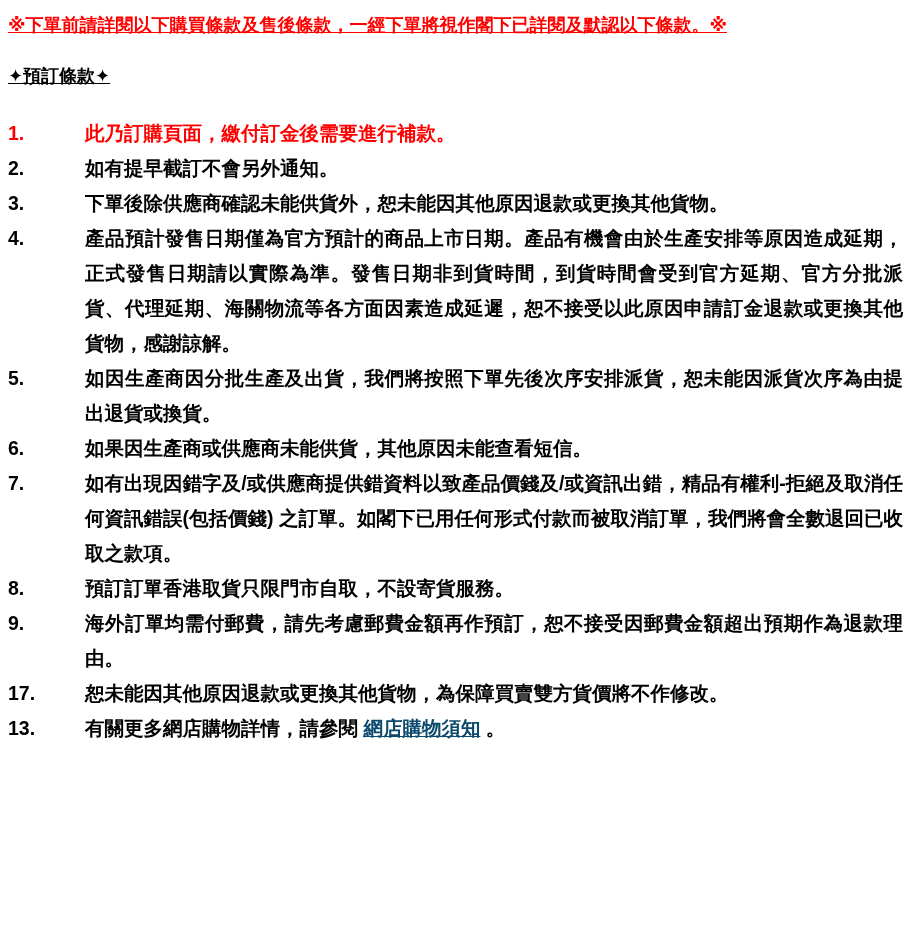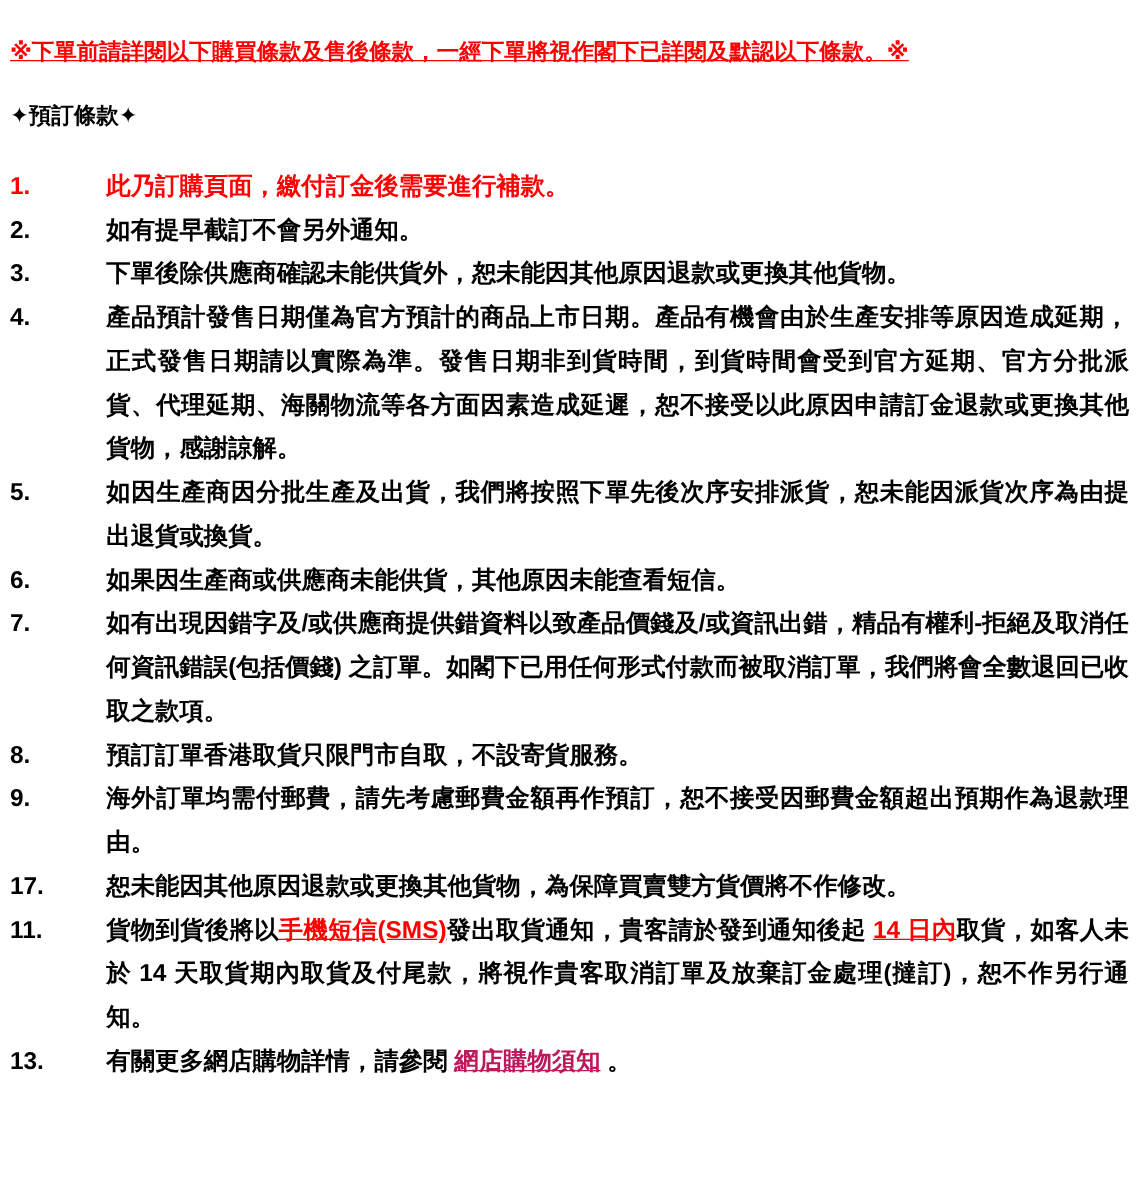--- a/index.html
+++ b/index.html
@@ -7,32 +7,33 @@
     padding: 0;
     background: #ffffff;
     color: #000000;
     font-family: "Liberation Sans", "DejaVu Sans", sans-serif;
     font-weight: 700;
   }
   .page {
     width: 913px;
     min-height: 948px;
     box-sizing: border-box;
-    padding: 28px 10px 14px 8px;
+    padding: 12px 10px 14px 8px;
     background: #ffffff;
   }
   .notice {
     color: #ff0000;
     text-decoration: underline;
     font-size: 18px;
     line-height: 1.5;
     margin-bottom: 24px;
   }
   .section-title {
     color: #000000;
+    text-decoration: underline;
     font-size: 18px;
     line-height: 1.5;
     margin-bottom: 26px;
   }
   .terms-list {
     list-style: none;
     margin: 0;
     padding: 0;
   }
   .term-item {
@@ -52,21 +53,21 @@
   }
   .term-item.red-item,
   .term-item.red-item .num {
     color: #ff0000;
   }
   .red-underline {
     color: #ff0000;
     text-decoration: underline;
   }
   .doc-link {
-    color: #be185d;
+    color: #0c4a6e;
     text-decoration: underline;
     cursor: pointer;
   }
 </style>
 </head>
 <body>
 
 <div class="page">
   <div class="notice">※下單前請詳閱以下購買條款及售後條款，一經下單將視作閣下已詳閱及默認以下條款。※</div>
 
@@ -107,21 +108,17 @@
       </li>
       <li class="term-item">
         <span class="num">9.</span>
         <div class="txt"><span>海外訂單均需付郵費，請先考慮郵費金額再作預訂，恕不接受因郵費金額超出預期作為退款理由。</span></div>
       </li>
       <li class="term-item">
         <span class="num">17.</span>
         <div class="txt"><span>恕未能因其他原因退款或更換其他貨物，為保障買賣雙方貨價將不作修改。</span></div>
       </li>
       <li class="term-item">
-        <span class="num">11.</span>
-        <div class="txt"><span>貨物到貨後將以</span><span class="red-underline">手機短信(SMS)</span><span>發出取貨通知，貴客請於發到通知後起 </span><span class="red-underline">14 日內</span><span>取貨，如客人未於 14 天取貨期內取貨及付尾款，將視作貴客取消訂單及放棄訂金處理(撻訂)，恕不作另行通知。</span></div>
-      </li>
-      <li class="term-item">
         <span class="num">13.</span>
         <div class="txt"><span>有關更多網店購物詳情，請參閱 </span><span class="doc-link">網店購物須知</span><span> 。</span></div>
       </li>
     </ol>
 </div>
 
 </body></html>

